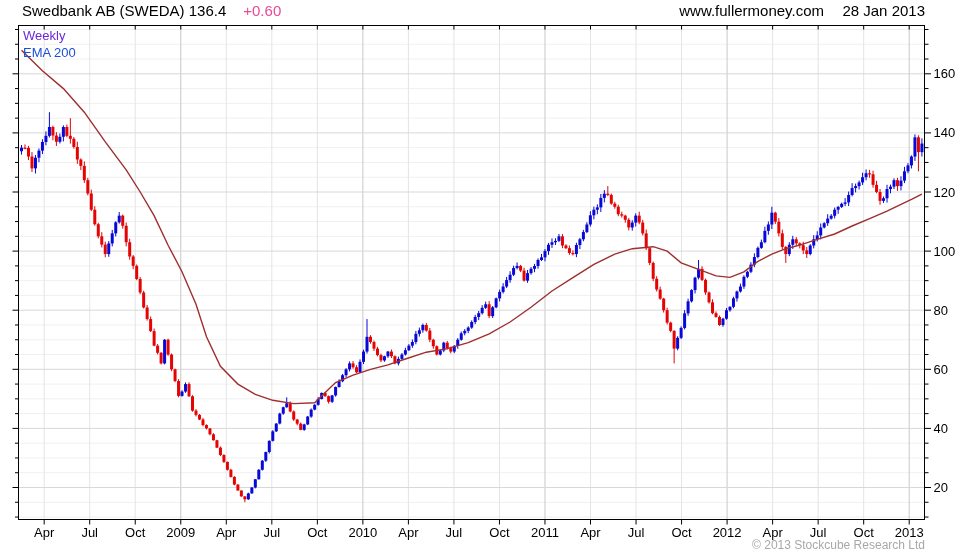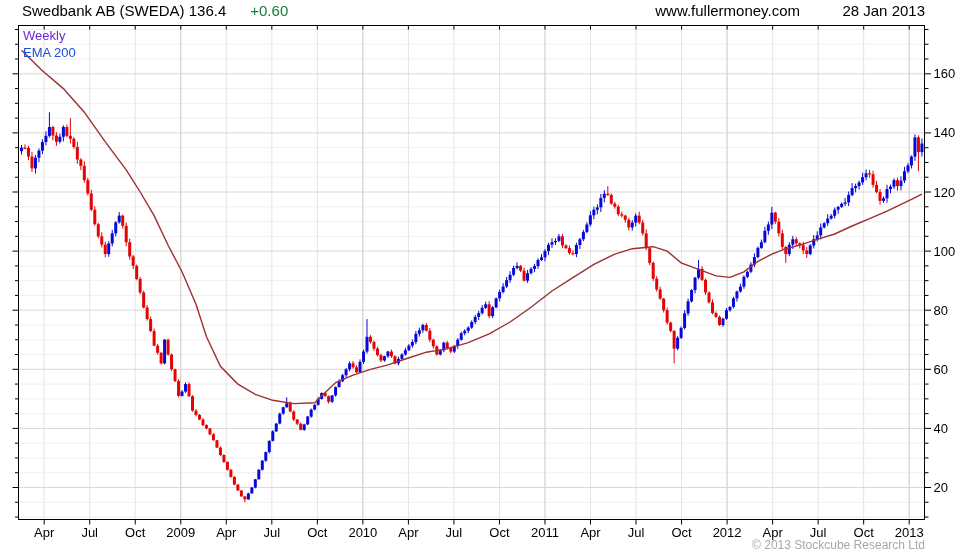--- a/index.html
+++ b/index.html
@@ -1,23 +1,23 @@
 <!DOCTYPE html>
 <html><head>
 <meta charset="utf-8">
 <style>
   html,body{margin:0;padding:0;background:#ffffff;}
   .page{
     position:relative;width:980px;height:560px;background:#ffffff;
     font-family:"Liberation Sans", sans-serif;overflow:hidden;
   }
   .hdr{position:absolute;top:2px;font-size:15px;color:#000;white-space:nowrap;}
-  .hdr .chg{color:#15803d;margin-left:24px;}
+  .hdr .chg{color:#ec4899;margin-left:17px;}
   #title{left:22px;}
-  #website{right:180px;}
+  #website{right:156px;}
   #hdate{right:55px;}
   .legend{position:absolute;font-size:13px;white-space:nowrap;}
   #legend-weekly{left:23px;top:28px;color:#6d28d9;}
   #legend-ema{left:23px;top:45px;color:#1d4ed8;}
   #copyright{position:absolute;right:55px;top:538px;font-size:12px;color:#a8a8a8;}
   svg{position:absolute;left:0;top:0;}
   text{font-family:"Liberation Sans", sans-serif;}
 </style>
 </head>
 <body>

